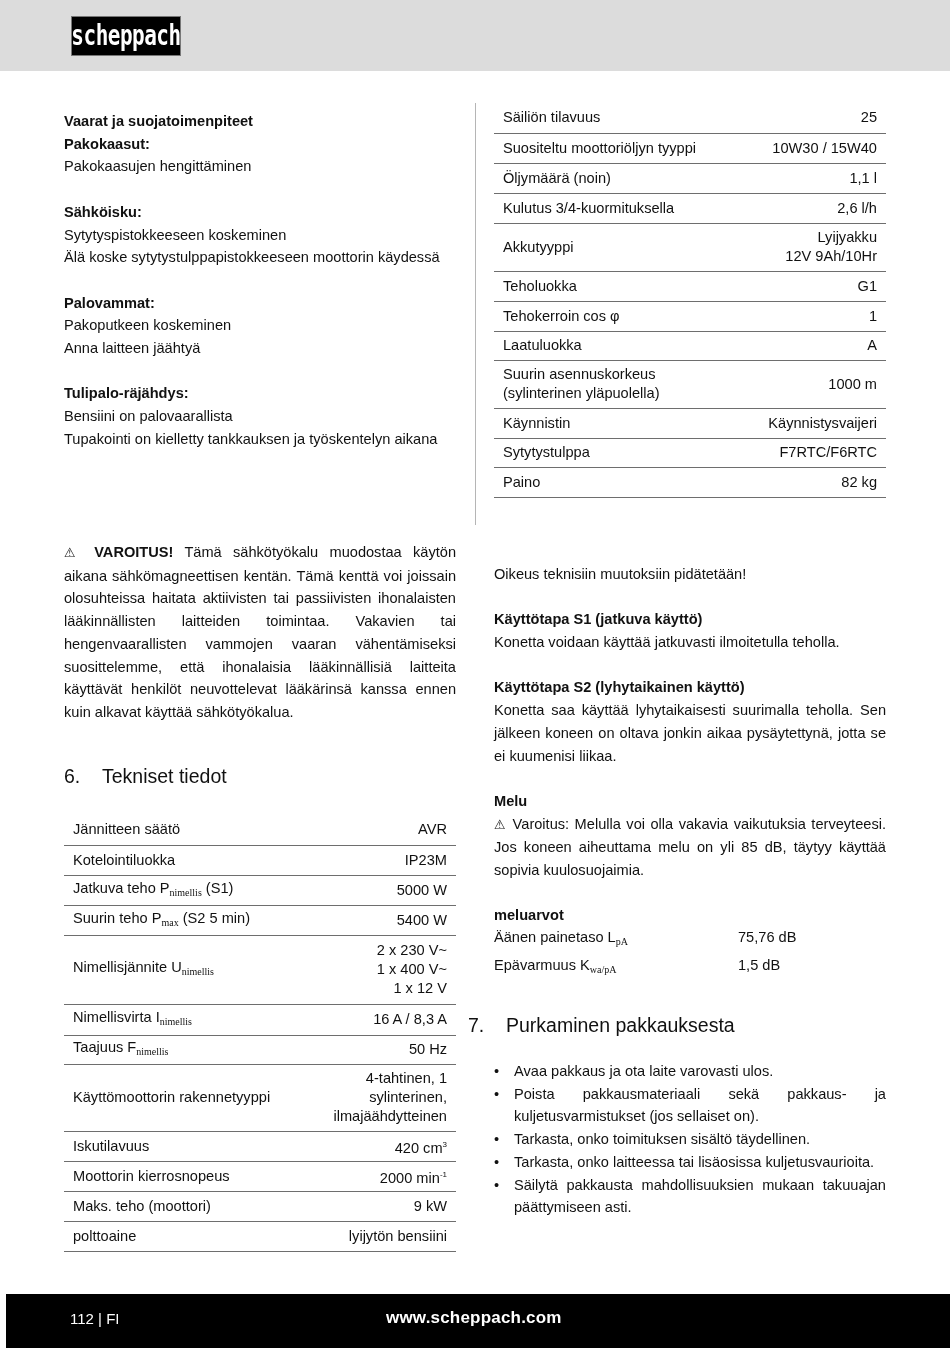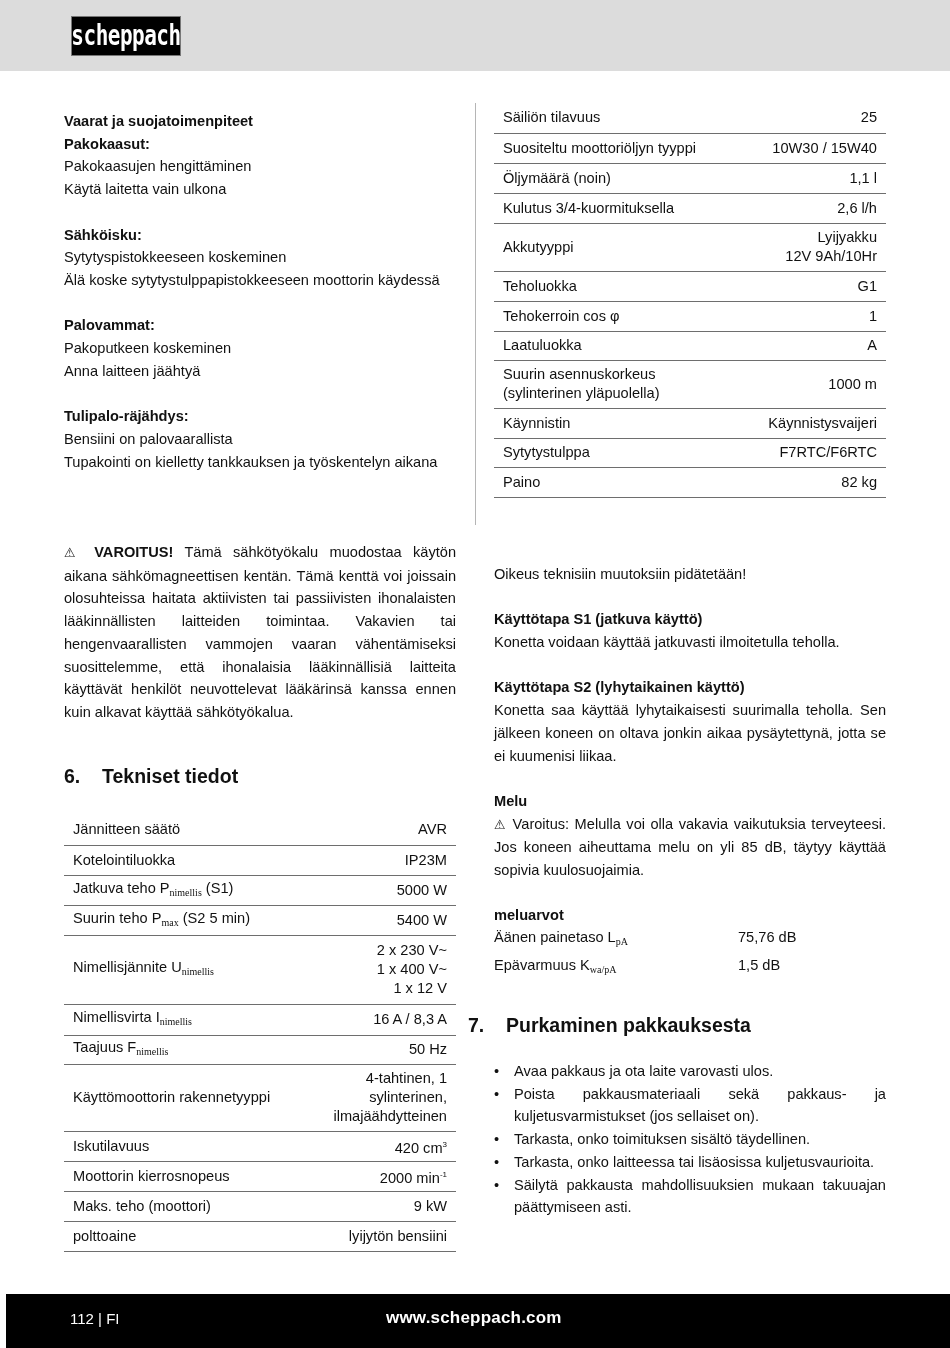--- a/index.html
+++ b/index.html
@@ -12,21 +12,21 @@
   .logo span { color: #fff; font-family: "DejaVu Sans Mono", monospace; font-weight: bold; font-size: 21px; letter-spacing: -0.5px; transform: scaleY(1.35); display: inline-block; }
 
   .col-divider { position: absolute; left: 475px; top: 103px; width: 1px; height: 422px; background: #b5b5b5; }
 
   .block { position: absolute; line-height: 22.7px; }
   .block p { margin: 0; }
   .bold { font-weight: bold; }
   .just { text-align: justify; text-align-last: left; }
   .gap { height: 22.7px; }
 
-  .h2 { position: absolute; font-weight: bold; font-size: 19.5px; }
+  .h2 { position: absolute; font-weight: normal; font-size: 19.5px; }
   .h2 .num { display: inline-block; width: 38px; }
 
   table.spec { position: absolute; border-collapse: collapse; font-size: 14.6px; }
   table.spec td { border-bottom: 1.4px solid #6e6e6e; padding: 0 9px; vertical-align: middle; line-height: 19px; }
   table.spec td.v { text-align: right; }
   sub { font-size: 10px; vertical-align: -3px; font-family: Liberation Serif, serif; }
   sup { font-size: 8px; vertical-align: 6px; }
 
   .noise { position: absolute; left: 494px; top: 926px; line-height: 22.7px; }
   .noise .row { display: flex; }
@@ -49,21 +49,20 @@
     <span>scheppach</span>
   </div>
 </div>
 
 <div class="col-divider"></div>
 
 <div class="block" style="left:64px; top:110px; width:392px;">
   <p class="bold">Vaarat ja suojatoimenpiteet</p>
   <p class="bold">Pakokaasut:</p>
   <p>Pakokaasujen hengittäminen</p>
-  <p>Käytä laitetta vain ulkona</p>
   <div class="gap"></div>
   <p class="bold">Sähköisku:</p>
   <p>Sytytyspistokkeeseen koskeminen</p>
   <p class="just">Älä koske sytytystulppapistokkeeseen moottorin käydessä</p>
   <div class="gap"></div>
   <p class="bold">Palovammat:</p>
   <p>Pakoputkeen koskeminen</p>
   <p>Anna laitteen jäähtyä</p>
   <div class="gap"></div>
   <p class="bold">Tulipalo-räjähdys:</p>

